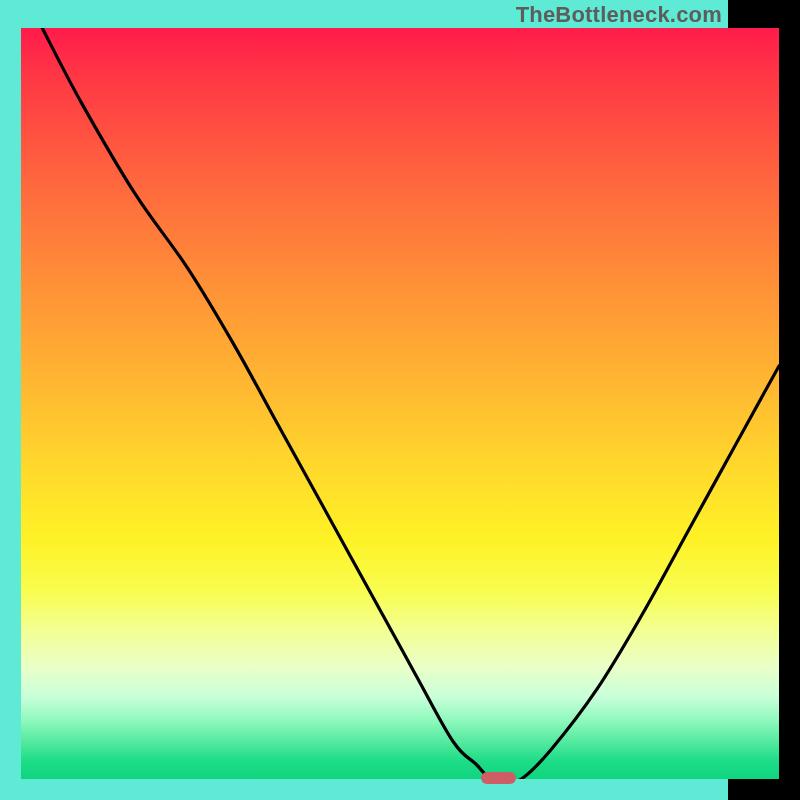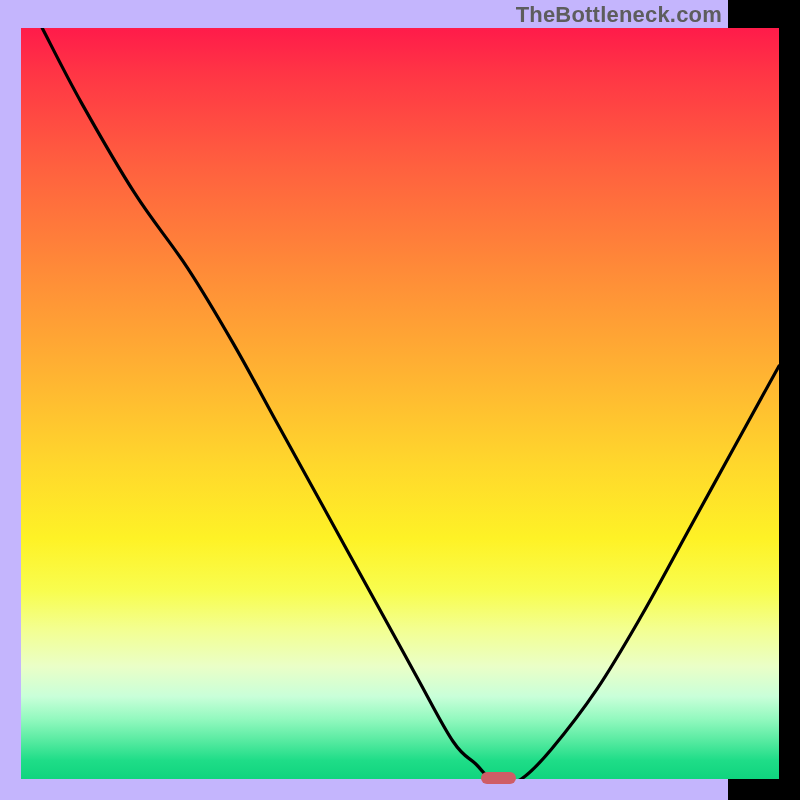--- a/index.html
+++ b/index.html
@@ -8,21 +8,21 @@
     width: 800px;
     height: 800px;
     background: #000;
     overflow: hidden;
     font-family: Arial, Helvetica, sans-serif;
   }
   .frame {
     position: relative;
     width: 728px;
     height: 800px;
-    background: #c4b5fd;
+    background: #5eead4;
   }
   .watermark {
     position: absolute;
     top: 2px;
     right: 6px;
     font-size: 22px;
     font-weight: 600;
     color: #5d5d5d;
     letter-spacing: 0.2px;
     z-index: 5;

